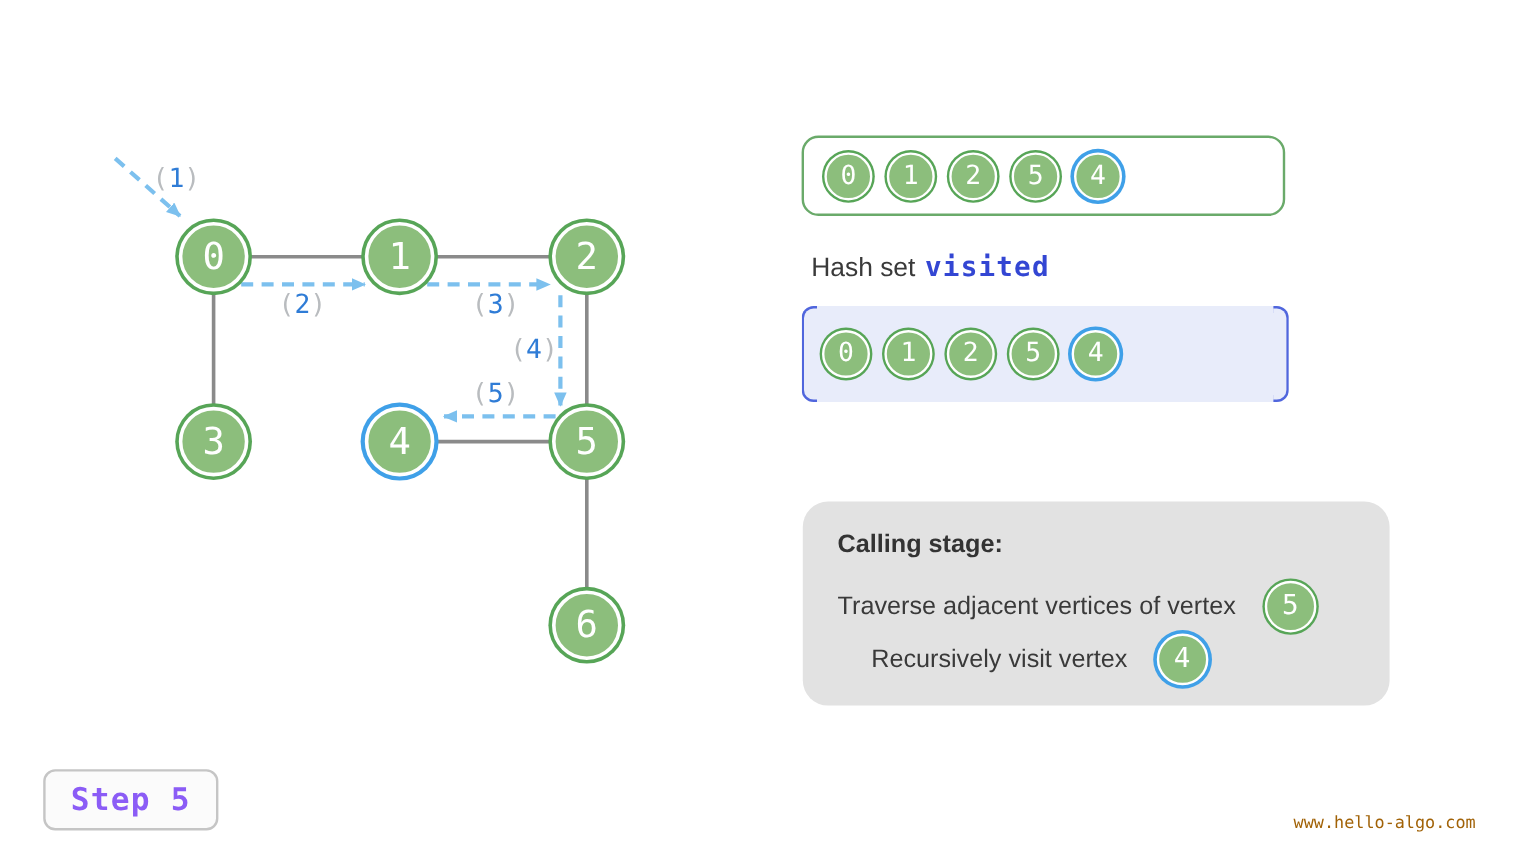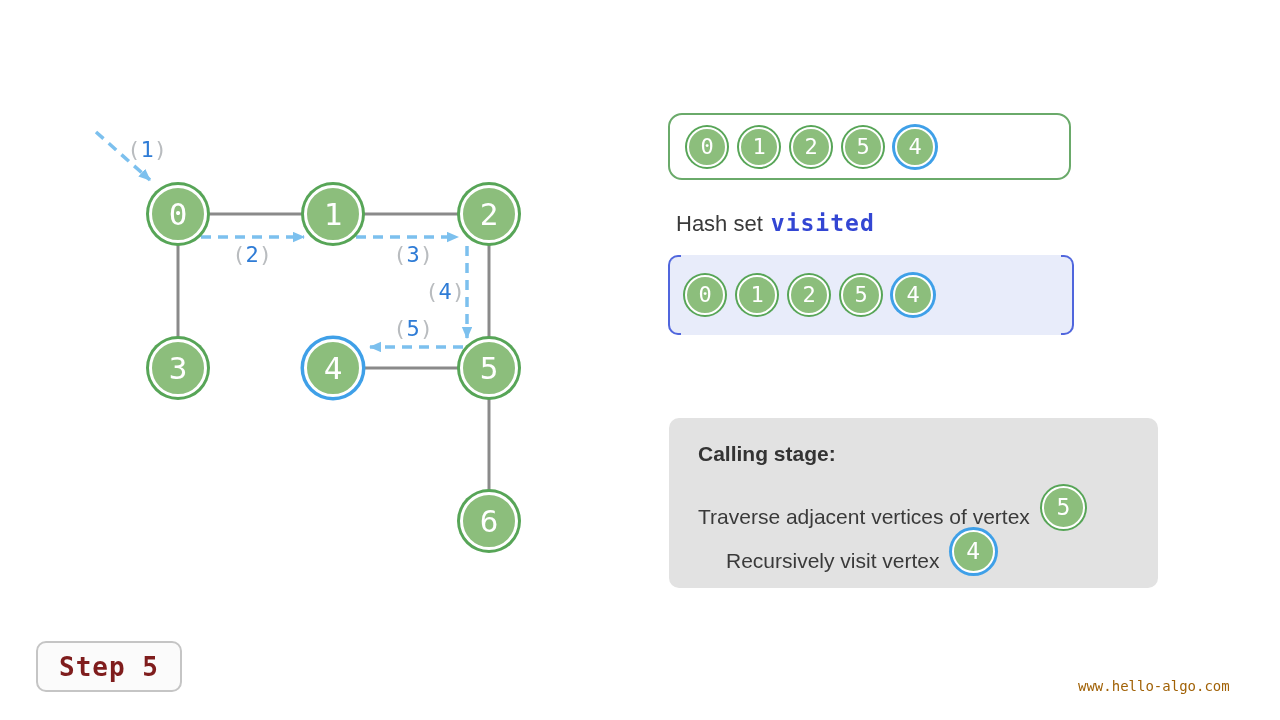--- a/index.html
+++ b/index.html
@@ -65,41 +65,41 @@
     width:43px; height:43px; box-sizing:border-box; border-radius:50%;
     background:#8CBE7C; border:2px solid #ffffff; box-shadow:0 0 0 2px #57A557;
     color:#fff; font-family:"DejaVu Sans Mono", monospace; font-size:23px;
     display:flex; align-items:center; justify-content:center; flex:0 0 auto; line-height:1;
   }
   .ccirc.hl { box-shadow:0 0 0 3px #3FA0E8; }
 
   
   .calling-box {
     position:absolute; left:669px; top:418px; width:489px; height:170px;
-    background:#E2E2E2; border-radius:10px;
+    background:#E2E2E2; border-radius:21px;
   }
   .calling-title {
     position:absolute; left:29px; top:24px;
     font-size:21px; font-weight:bold; color:#333333;
   }
   .c-line {
     position:absolute; left:29px; height:47px;
-    display:flex; align-items:flex-end; gap:12px;
+    display:flex; align-items:center; gap:24px;
     font-size:21px; color:#3A3A3A; white-space:nowrap;
   }
   .c-line1 { top:64px; }
   .c-line2 { top:108px;margin-left:28px; }
 
   
   .step-box {
     position:absolute; left:36px; top:641px; width:146px; height:51px;
     box-sizing:border-box; background:#FBFBFB; border:2px solid #C5C5C5; border-radius:10px;
     display:flex; align-items:center; justify-content:center;
     font-family:"DejaVu Sans Mono", monospace; font-weight:bold;
-    font-size:26px; color:#7f1d1d; letter-spacing:1px;
+    font-size:26px; color:#8b5cf6; letter-spacing:1px;
   }
 
   
   .watermark {
     position:absolute; left:1078px; top:678px;
     font-family:"DejaVu Sans Mono", monospace; font-size:14px; color:#a16207;
     white-space:nowrap;
   }
 </style>
 </head>

